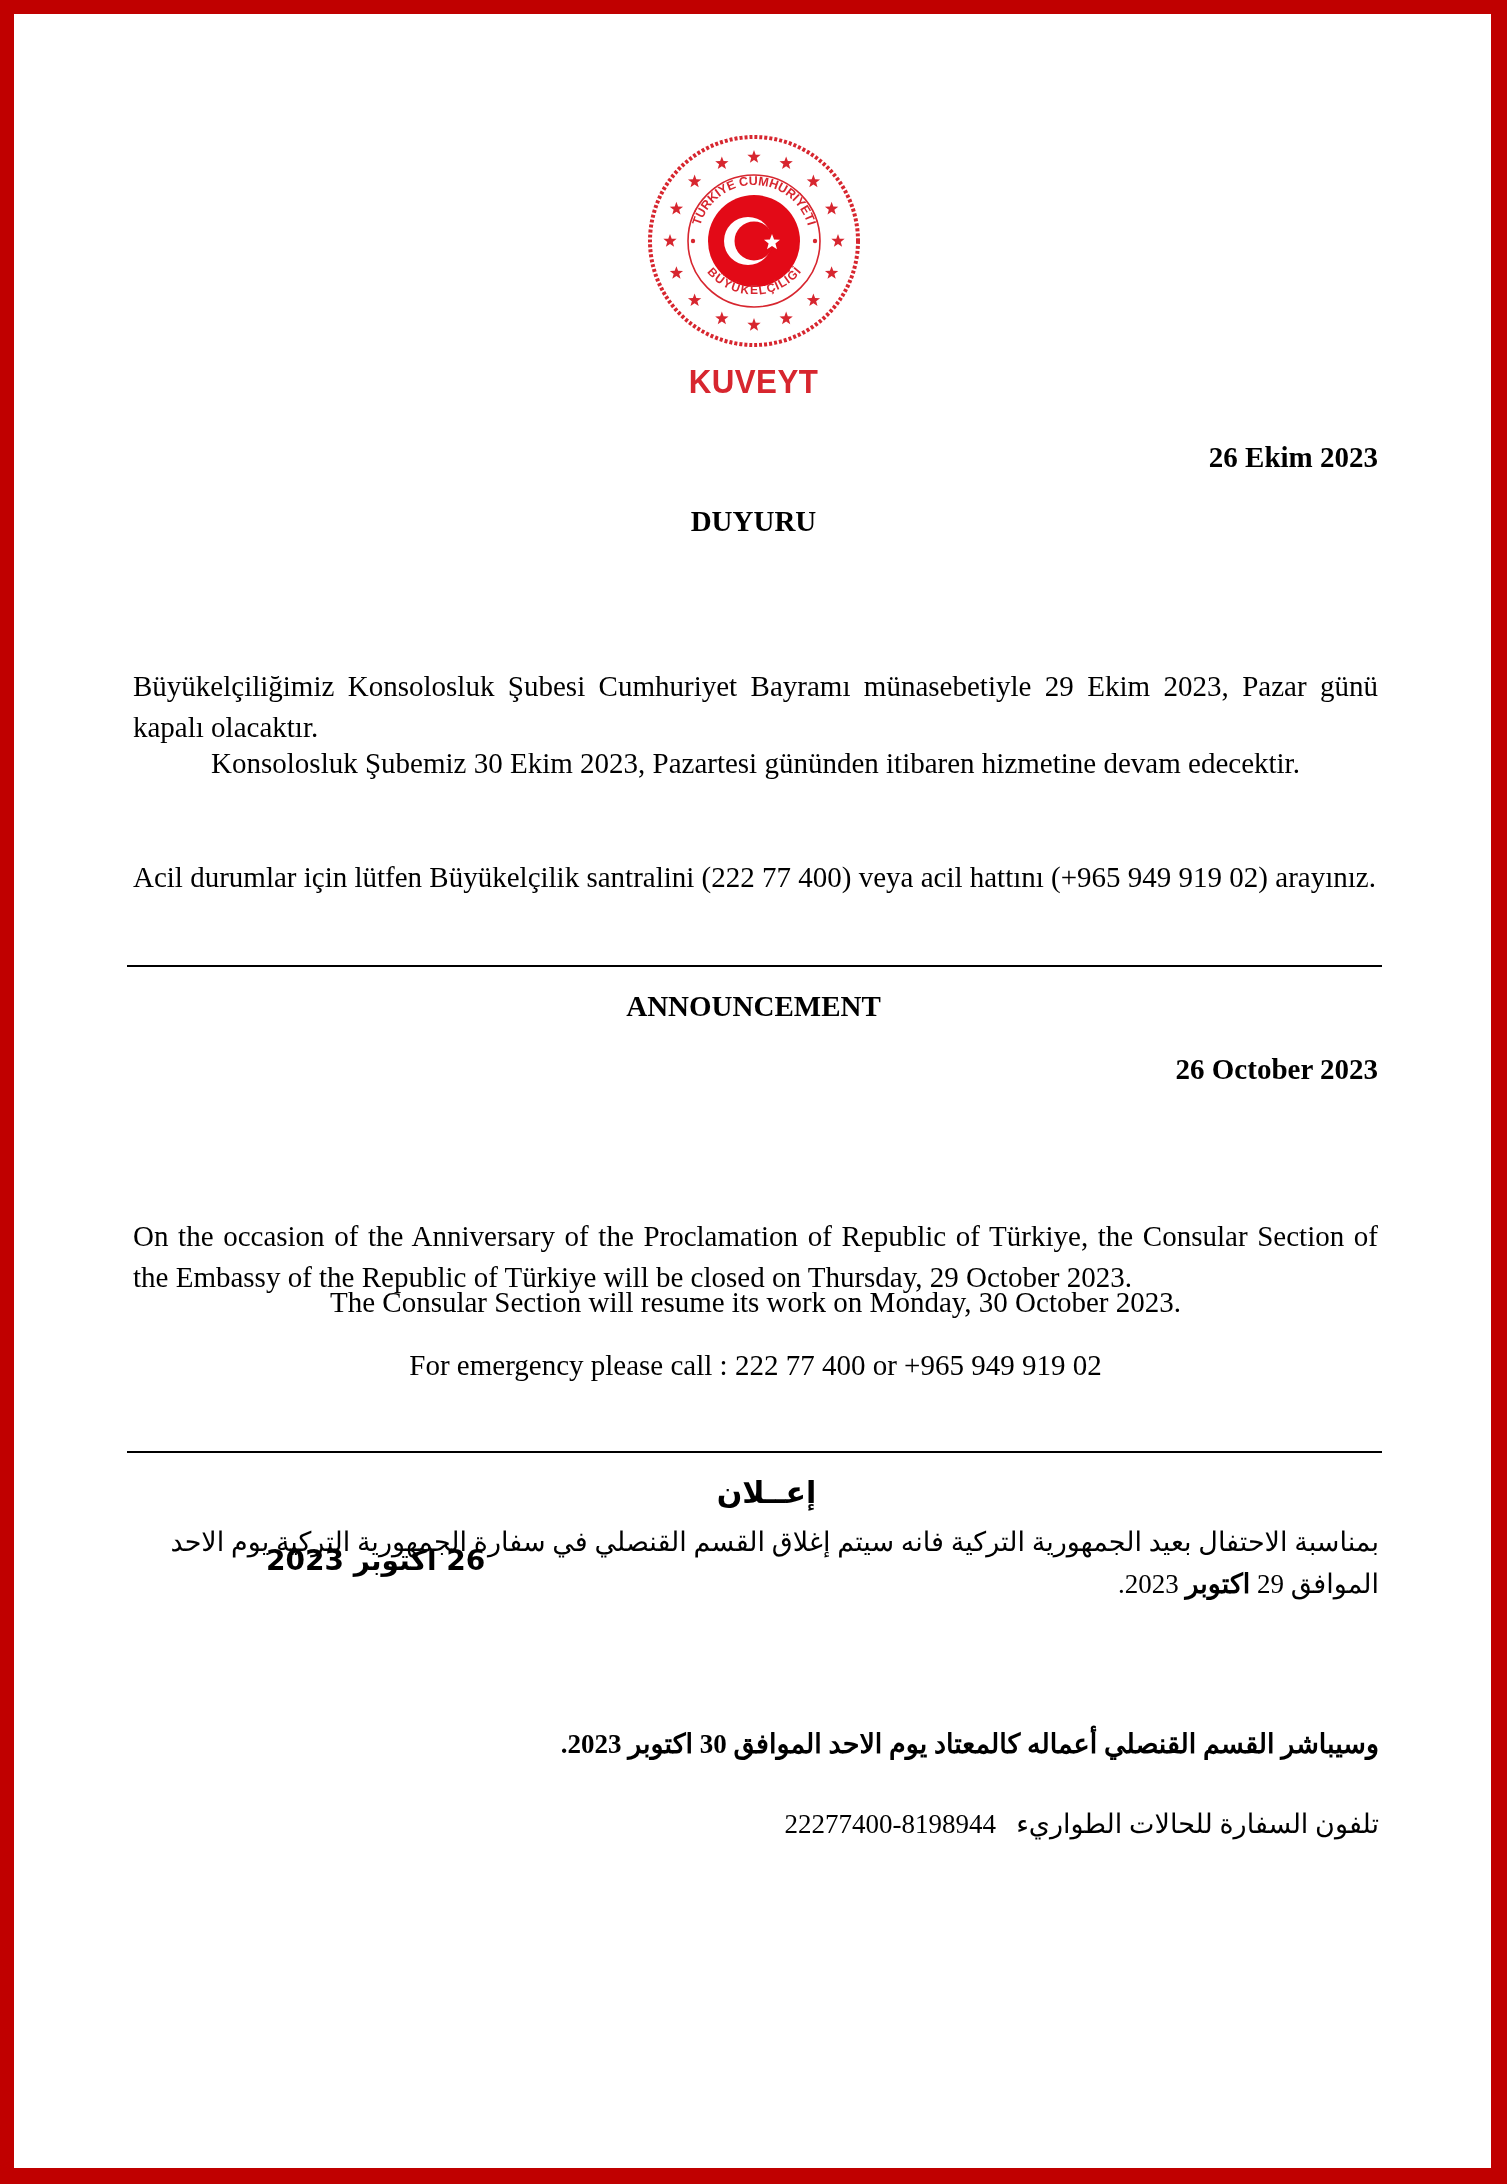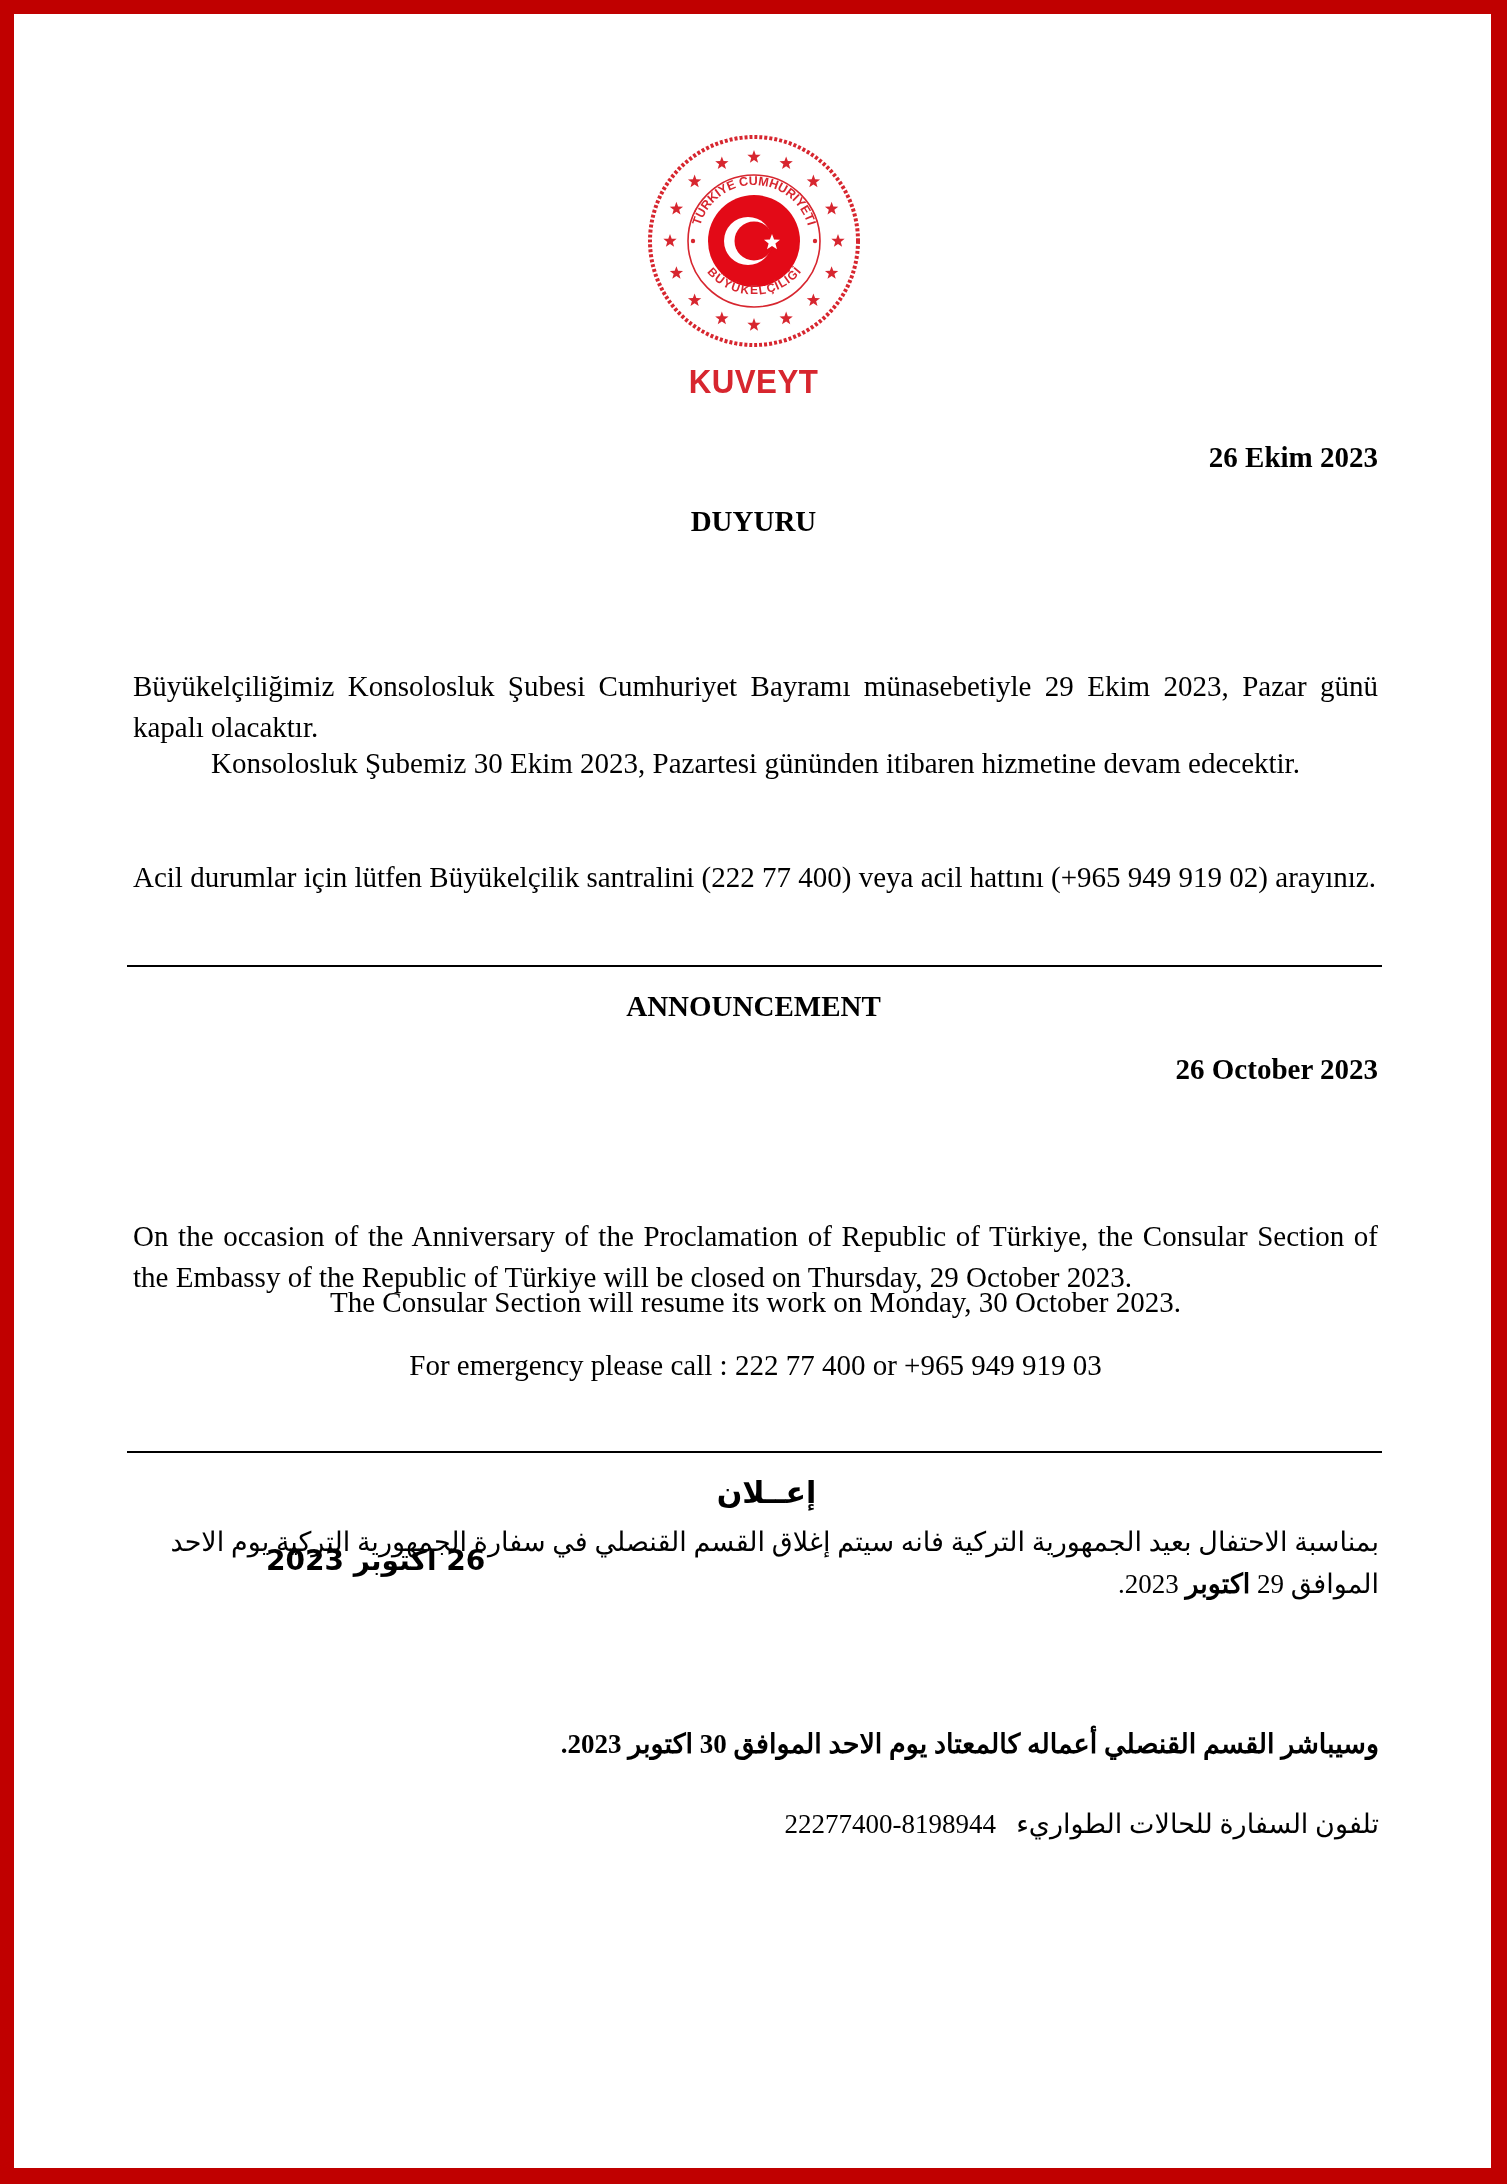--- a/index.html
+++ b/index.html
@@ -97,21 +97,21 @@
 <p class="abs serif para" style="top:627px;">Büyükelçiliğimiz Konsolosluk Şubesi Cumhuriyet Bayramı münasebetiyle 29 Ekim 2023, Pazar günü kapalı olacaktır.</p>
 <p class="abs serif para-single" style="top:743px;">Konsolosluk Şubemiz 30 Ekim 2023, Pazartesi gününden itibaren hizmetine devam edecektir.</p>
 <p class="abs serif para" style="top:818px;">Acil durumlar için lütfen Büyükelçilik santralini (222 77 400) veya acil hattını (+965 949 919 02) arayınız.</p>
 
 <div class="rule" style="top:965px;"></div>
 
 <p class="abs serif heading-center" style="top:990px;">ANNOUNCEMENT</p>
 <p class="abs serif date-right" style="top:1053px;">26 October 2023</p>
 <p class="abs serif para" style="top:1177px;">On the occasion of the Anniversary of the Proclamation of Republic of Türkiye, the Consular Section of the Embassy of the Republic of Türkiye will be closed on Thursday, 29 October 2023.</p>
 <p class="abs serif para-single" style="top:1282px;">The Consular Section will resume its work on Monday, 30 October 2023.</p>
-<p class="abs serif para-single" style="top:1345px;">For emergency please call : 222 77 400 or +965 949 919 03</p>
+<p class="abs serif para-single" style="top:1345px;">For emergency please call : 222 77 400 or +965 949 919 02</p>
 
 <div class="rule" style="top:1451px;"></div>
 
 <p class="abs ar ar-title" style="top:1475px;">إعــلان</p>
 <p class="abs ar ar-date" style="top:1544px;">26 اكتوبر 2023</p>
 <p class="abs ar ar-para" style="top:1521px;"><span>بمناسبة الاحتفال بعيد الجمهورية التركية فانه سيتم إغلاق القسم القنصلي في سفارة الجمهورية التركية يوم الاحد الموافق 29 </span><span class="bold">اكتوبر</span><span> 2023.</span></p>
 <p class="abs ar ar-para" style="top:1723px;font-weight:bold;">وسيباشر القسم القنصلي أعماله كالمعتاد يوم الاحد الموافق 30 اكتوبر 2023.</p>
 <p class="abs ar ar-para" style="top:1803px;"><span>تلفون السفارة للحالات الطواريء</span>&nbsp;&nbsp;&nbsp;<span>8198944-22277400</span></p>
 
 </body></html>

